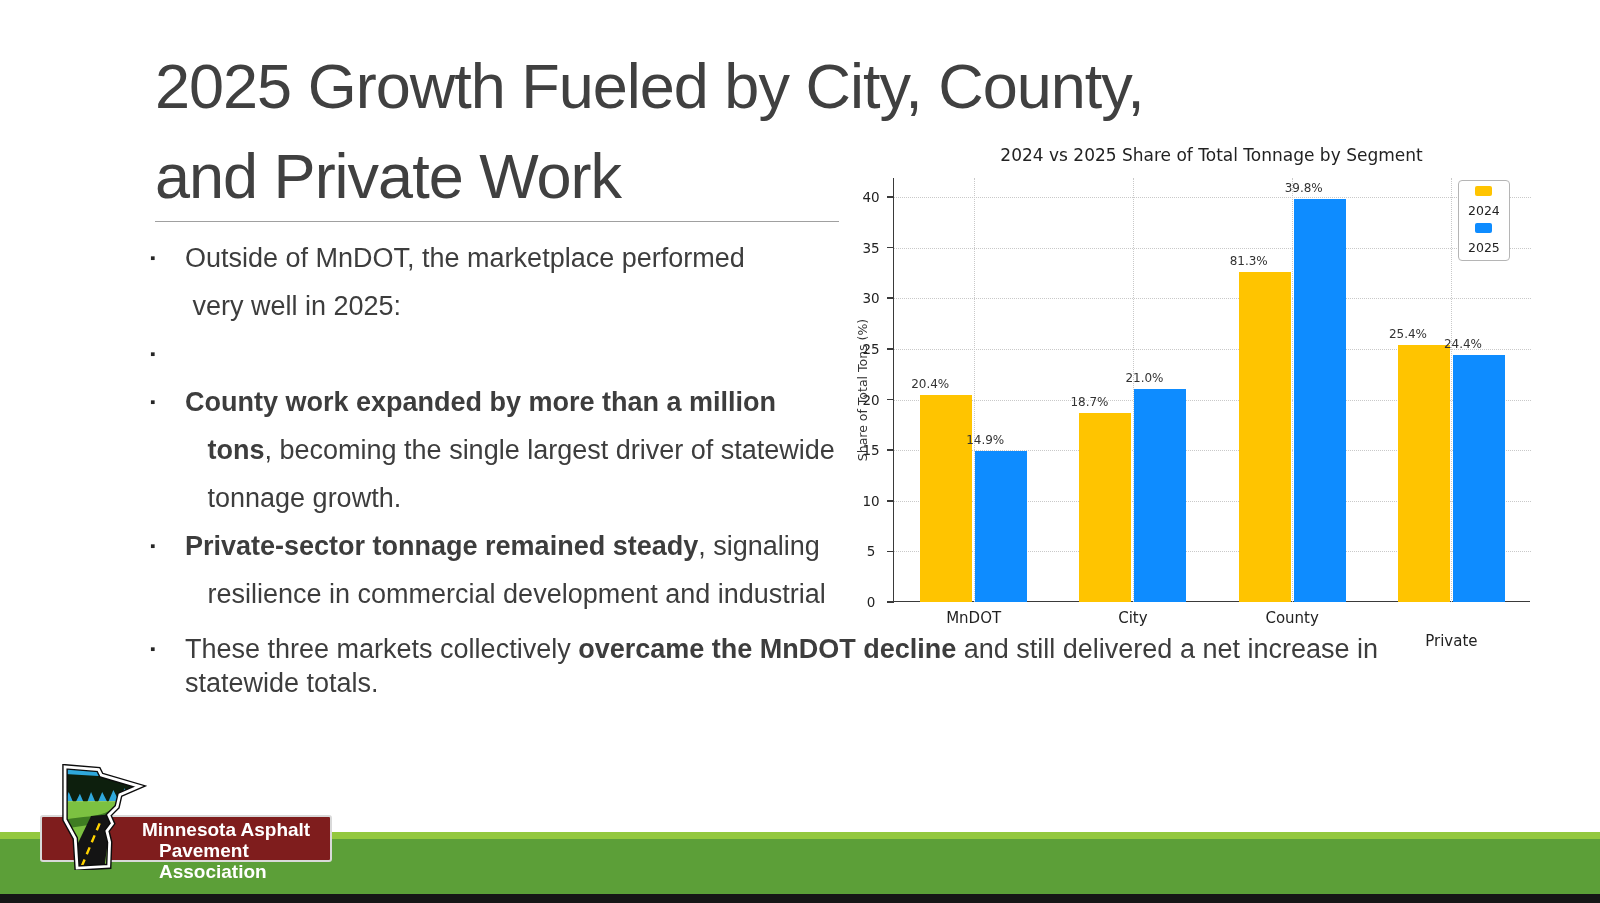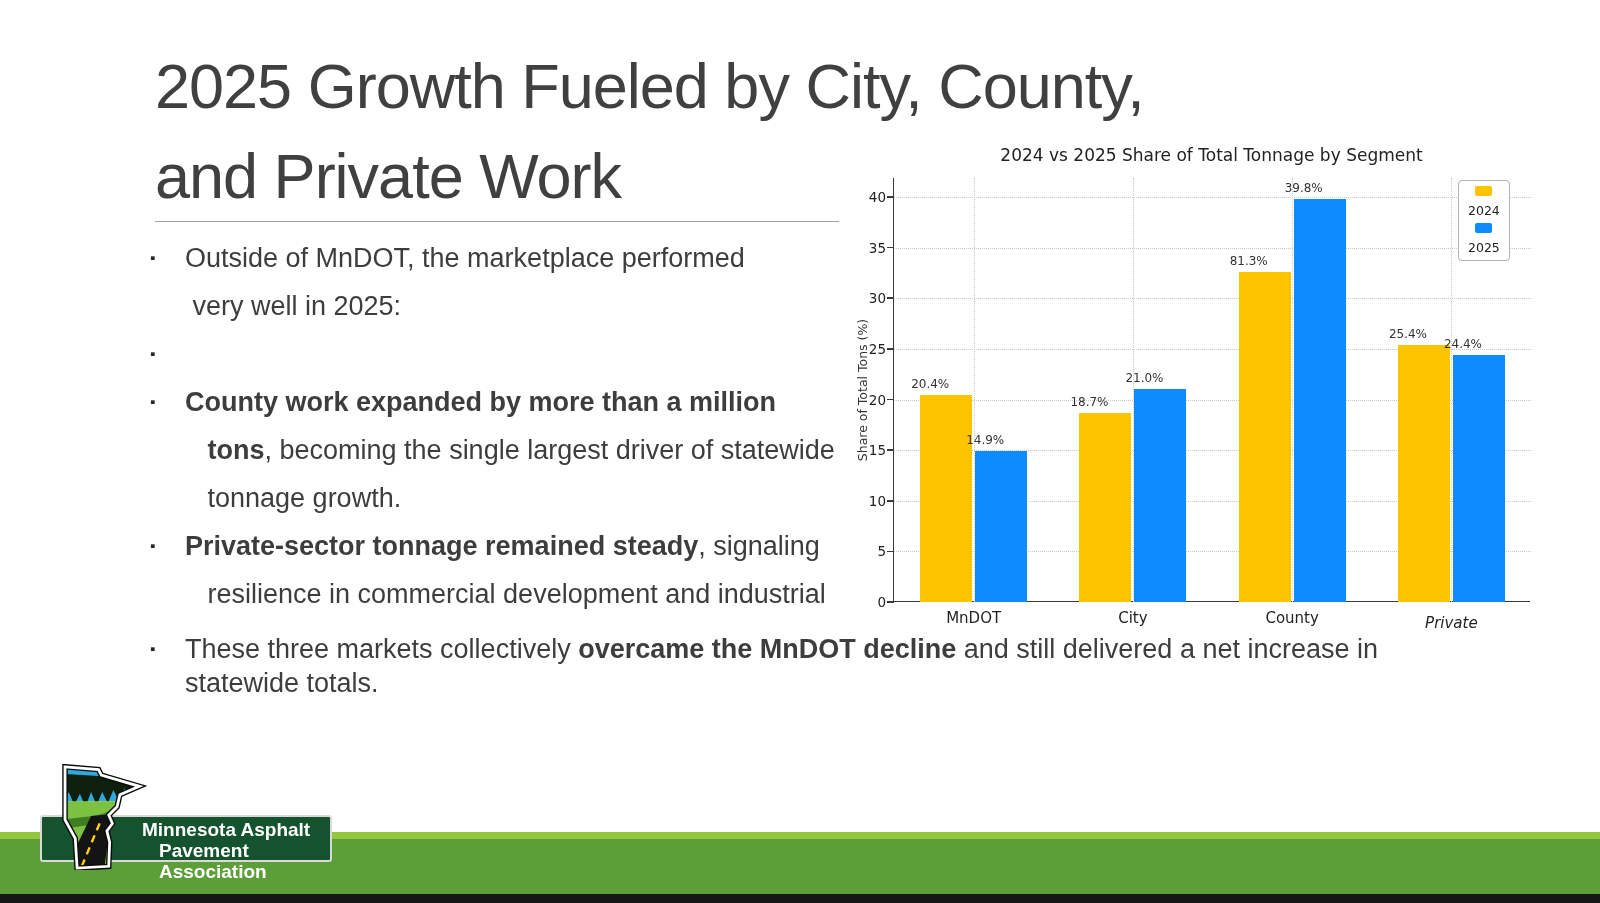--- a/index.html
+++ b/index.html
@@ -53,21 +53,21 @@
     transform:rotate(-90deg);
   }
   .plot{
     position:absolute;left:33px;top:36px;width:637px;height:424px;
     border-left:1.6px solid #3a3a3a;border-bottom:1.6px solid #3a3a3a;
   }
   .hgrid{position:absolute;left:0;width:637px;height:0;border-top:1px dotted #c9c9c9;}
   .vgrid{position:absolute;top:0;height:424px;width:0;border-left:1px dotted #c9c9c9;}
   .bar{position:absolute;z-index:2;}
   .vlabel{position:absolute;z-index:3;font-size:12px;color:#333;text-align:left;}
-  .ytick{position:absolute;left:-38px;width:30px;text-align:right;font-size:13.5px;color:#222;height:18px;line-height:18px;}
+  .ytick{position:absolute;left:-38px;width:30px;text-align:center;font-size:13.5px;color:#222;height:18px;line-height:18px;}
   .ytickmark{position:absolute;left:-7px;width:7px;height:1.6px;background:#3a3a3a;}
   .xtick{position:absolute;width:120px;text-align:center;font-size:15px;color:#222;}
   .legend{
     position:absolute;left:598px;top:38px;z-index:4;
     background:#fff;border:1px solid #b5b5b5;border-radius:4px;
     padding:5px 9px;display:flex;flex-direction:column;gap:5px;
   }
   .legend-entry{display:flex;align-items:center;gap:7px;flex-direction:column;}
   .legend-swatch{width:17px;height:10px;border-radius:2px;}
   .legend-label{font-size:12.5px;color:#222;}
@@ -80,21 +80,21 @@
     content:"";position:absolute;left:0;top:0;width:100%;height:7px;
     background:var(--green-light);
   }
   .bottom-edge{
     position:absolute;left:0;top:894px;width:1600px;height:9px;
     background:var(--edge-black);
   }
   
   .logo-box{
     position:absolute;left:40px;top:815px;width:292px;height:47px;
-    background:#14532d;border:2px solid #d9d9d9;border-radius:3px;
+    background:#7f1d1d;border:2px solid #d9d9d9;border-radius:3px;
     z-index:1;color:#ffffff;font-weight:700;font-size:19px;line-height:21px;
     padding-top:2px;
   }
   .logo-line1{display:block;padding-left:100px;}
   .logo-line2{display:block;padding-left:117px;}
   .mn-svg{position:absolute;left:50px;top:764px;width:97px;height:106px;z-index:2;}
 </style>
 </head>
 <body>
 
@@ -174,21 +174,21 @@
       <div class="bar" style="left: 344.625px; top: 93.925px; width: 52px; height: 330.075px; background: rgb(255, 196, 0);"></div>
       <div class="vlabel" style="left: 335.625px; top: 75.925px; width: 70px;">81.3%</div>
       <div class="bar" style="left: 399.625px; top: 21.025px; width: 52px; height: 402.975px; background: rgb(14, 140, 255);"></div>
       <div class="vlabel" style="left: 390.625px; top: 3.025px; width: 70px;">39.8%</div>
       <div class="xtick" style="left: 338.125px; top: 431px;">County</div>
       <div class="vgrid" style="left: 557.375px;"></div>
       <div class="bar" style="left: 503.875px; top: 166.825px; width: 52px; height: 257.175px; background: rgb(255, 196, 0);"></div>
       <div class="vlabel" style="left: 494.875px; top: 148.825px; width: 70px;">25.4%</div>
       <div class="bar" style="left: 558.875px; top: 176.95px; width: 52px; height: 247.05px; background: rgb(14, 140, 255);"></div>
       <div class="vlabel" style="left: 549.875px; top: 158.95px; width: 70px;">24.4%</div>
-      <div class="xtick" style="left: 497.375px; top: 436px; font-style: italic;">Private</div>
+      <div class="xtick" style="left: 497.375px; top: 454px;">Private</div>
     </div>
   <div class="legend" id="legend">
       <div class="legend-entry">
         <span class="legend-swatch" style="background: rgb(255, 196, 0);"></span>
         <span class="legend-label">2024</span>
       </div>
       <div class="legend-entry">
         <span class="legend-swatch" style="background: rgb(14, 140, 255);"></span>
         <span class="legend-label">2025</span>
       </div>

